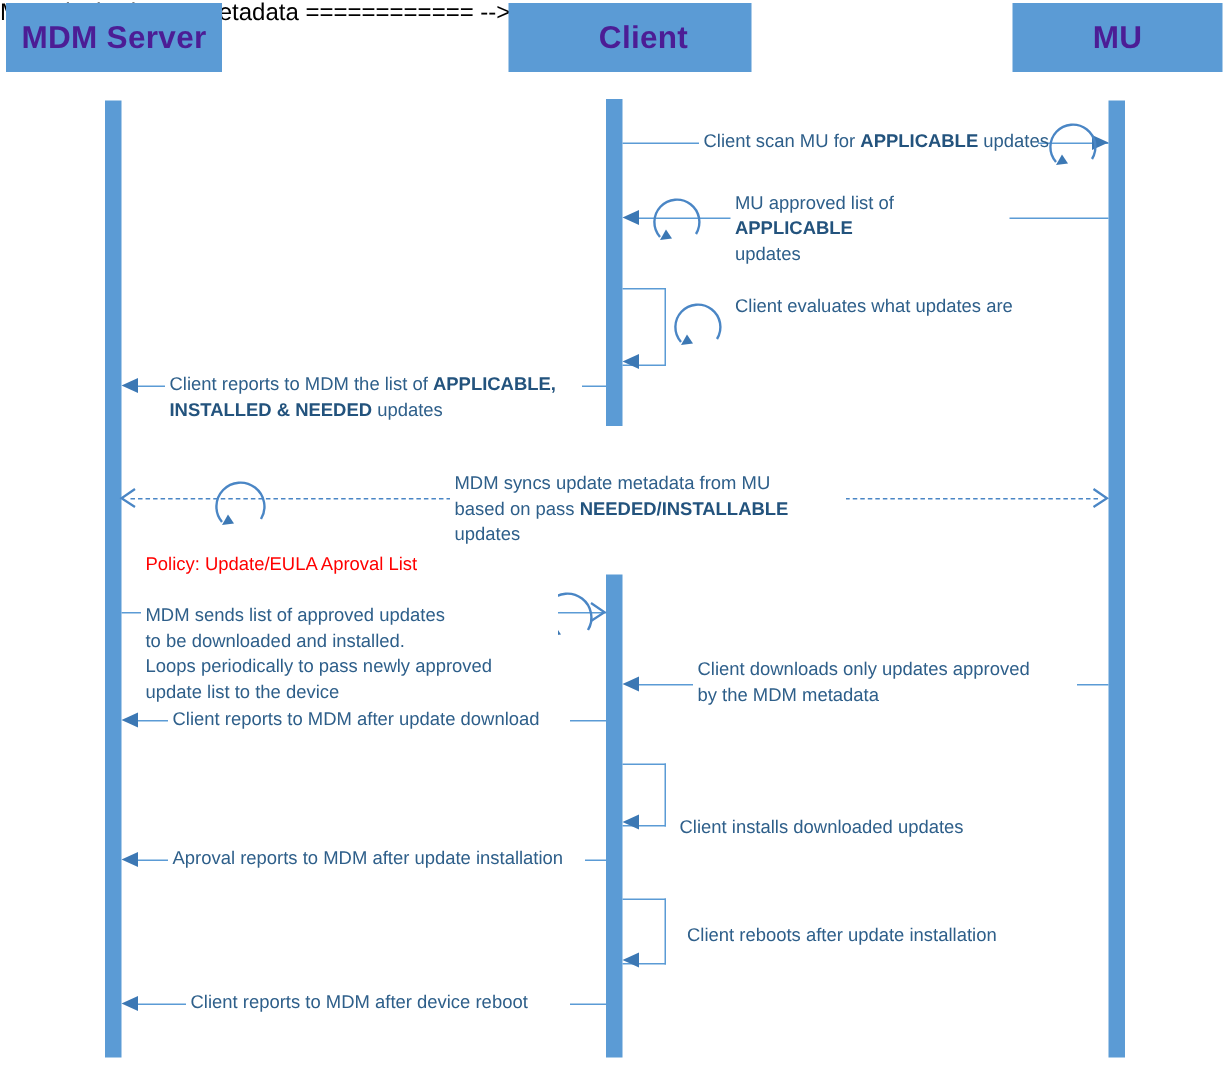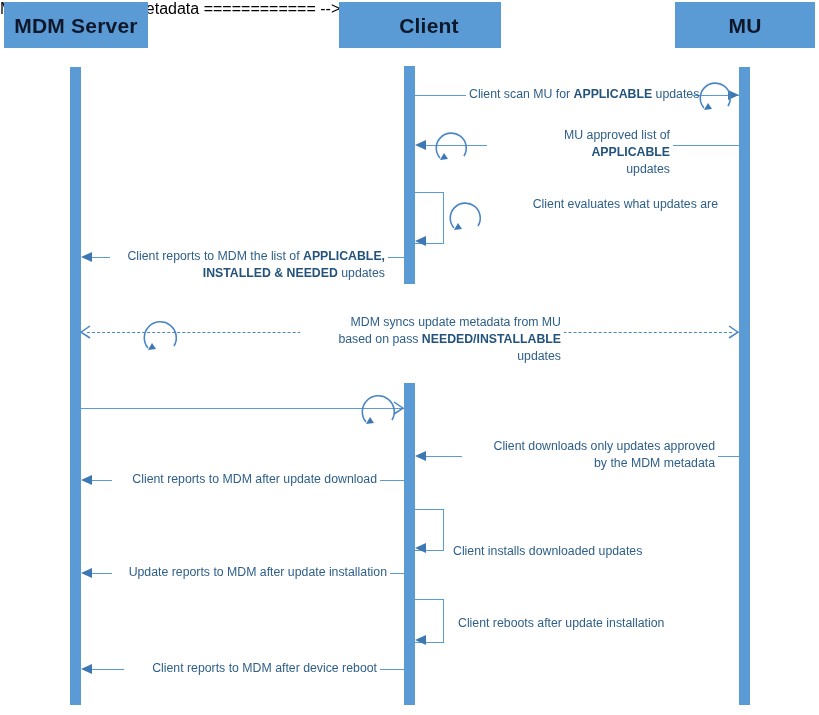--- a/index.html
+++ b/index.html
@@ -3,21 +3,21 @@
 <meta charset="utf-8">
 <style>
   html,body{margin:0;padding:0;background:#ffffff;}
   body{font-family:"Liberation Sans",sans-serif;}
   #canvas{position:relative;width:819px;height:715px;background:#fff;overflow:hidden;}
 
   
   .participant-box{
     position:absolute;
     background:#5B9BD5;
-    color:#0f172a;
+    color:#4c1d95;
     display:flex;
     align-items:center;
     justify-content:center;
     font-size:21px;
     font-weight:bold;
     letter-spacing:.2px;
     line-height:1;
   }
 
   
@@ -49,21 +49,21 @@
   }
   
   .openarrow{position:absolute;width:13px;height:13px;}
   .openarrow svg{display:block;overflow:visible;}
 
   
   .label{
     position:absolute;
     font-size:12.3px;
     color:#2E5F8A;
-    text-align:right;
+    text-align:left;
     line-height:17px;
     white-space:nowrap;
     background:#ffffff;
     padding:0 3px;
   }
   .label.wrap{white-space:normal;}
   .label b{font-weight:bold;color:#23537D;}
   .label .policy{color:#FF0000;font-weight:normal;display:block;}
 
   
@@ -162,40 +162,41 @@
     <svg width="16" height="16" viewBox="0 0 16 16">
       <path d="M4 1 L13 7.2 L4 13" fill="none" stroke="#4a86c5" stroke-width="1.5"></path>
     </svg>
   </div>
   <div class="selfloop" style="left:356px;top:385px;">
     <svg width="48" height="48" viewBox="0 0 48 48">
       <path d="M10 37 A16 16 0 1 1 36 35" fill="none" stroke="#4a86c5" stroke-width="1.6"></path>
       <path d="M14 32 l-4 7 l8 -1 z" fill="#3c78b4"></path>
     </svg>
   </div>
+  <div class="label wrap" style="left:94px;top:368px;width:272px;"><span class="policy">Policy: Update/EULA Aproval List</span><br><span>MDM sends list of approved updates</span><br><span>to be downloaded and installed.</span><br><span>Loops periodically to pass newly approved</span><br><span>update list to the device</span></div>
 
   
   <div class="msg" style="left:421px;top:456px;width:318px;"></div>
   <div class="arrow left" style="left:415px;top:451px;"></div>
   <div class="label wrap" style="left:462px;top:438px;width:250px;"><span>Client downloads only updates approved</span><br><span>by the MDM metadata</span></div>
 
   
   <div class="msg" style="left:87px;top:480px;width:317px;"></div>
   <div class="arrow left" style="left:81px;top:475px;"></div>
   <div class="label" style="left:112px;top:471px;width:262px;"><span>Client reports to MDM after update download</span></div>
 
   
   <div class="selfcall" style="left:415px;top:509px;width:28px;height:40px;"></div>
   <div class="arrow left" style="left:415px;top:543px;"></div>
   <div class="label" style="left:450px;top:543px;width:210px;text-align:left;"><span>Client installs downloaded updates</span></div>
 
   
   <div class="msg" style="left:87px;top:573px;width:317px;"></div>
   <div class="arrow left" style="left:81px;top:568px;"></div>
-  <div class="label" style="left:112px;top:564px;width:272px;"><span>Update reports to MDM after update installation</span></div>
+  <div class="label" style="left:112px;top:564px;width:272px;"><span>Aproval reports to MDM after update installation</span></div>
 
   
   <div class="selfcall" style="left:415px;top:599px;width:28px;height:42px;"></div>
   <div class="arrow left" style="left:415px;top:635px;"></div>
   <div class="label" style="left:455px;top:615px;width:220px;text-align:left;"><span>Client reboots after update installation</span></div>
 
   
   <div class="msg" style="left:87px;top:669px;width:317px;"></div>
   <div class="arrow left" style="left:81px;top:664px;"></div>
   <div class="label" style="left:124px;top:660px;width:250px;"><span>Client reports to MDM after device reboot</span></div>

